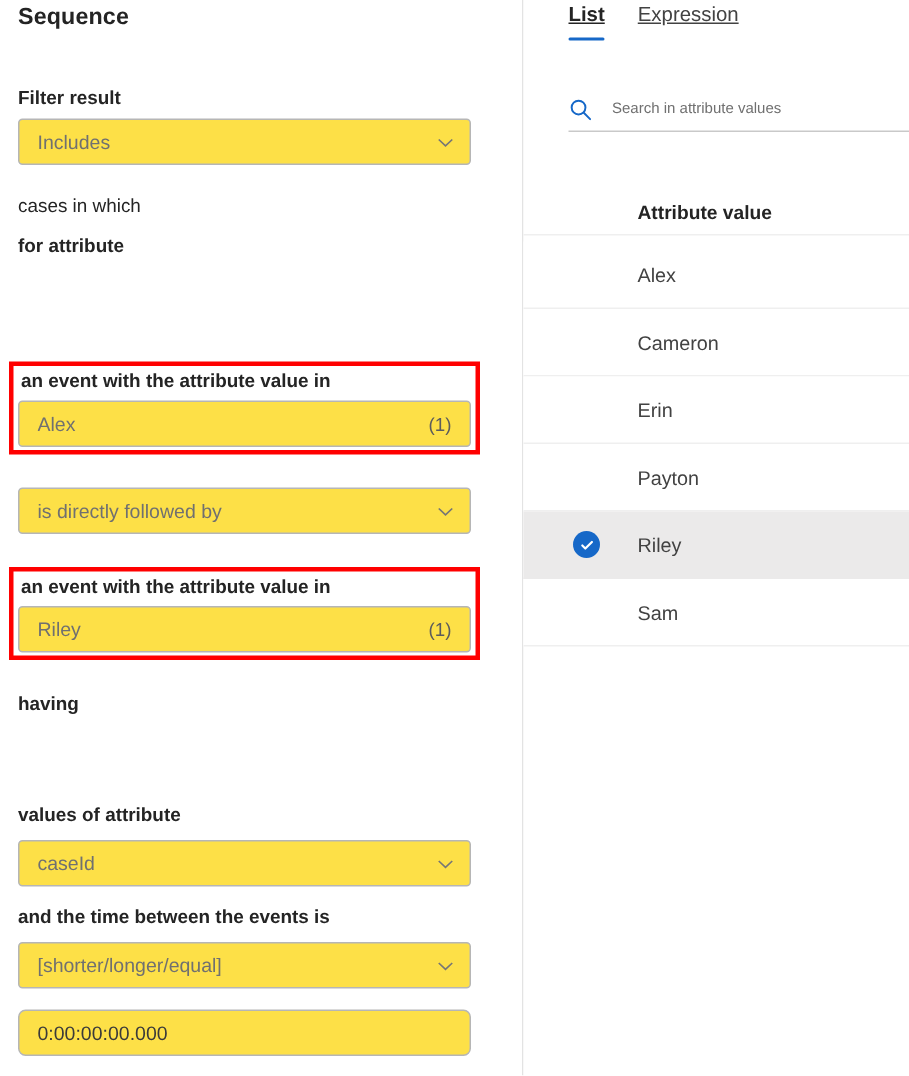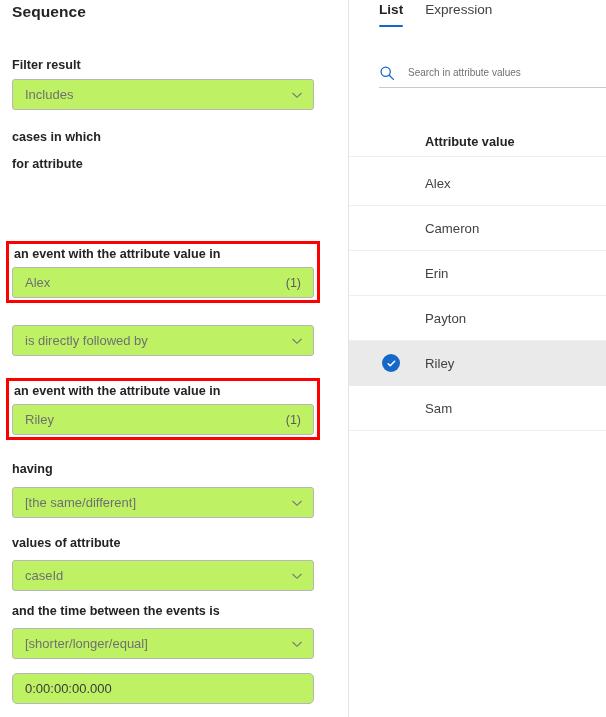--- a/index.html
+++ b/index.html
@@ -35,32 +35,32 @@
 
   .field-label {
     font-size: 12.6px;
     font-weight: 700;
     color: #242424;
     line-height: 16px;
     white-space: nowrap;
   }
   .plain-label {
     font-size: 12.6px;
-    font-weight: 700;
+    font-weight: 400;
     color: #242424;
     line-height: 16px;
   }
 
   .control {
     position: relative;
     width: 302px;
     height: 31px;
     border: 1px solid #b6b6b6;
     border-radius: 3px;
-    background: #bef264;
+    background: #fde047;
     display: flex;
     align-items: center;
     padding: 0 10px 0 12px;
   }
   .control .ctl-text {
     font-size: 13px;
     color: #707070;
     flex: 1;
     white-space: nowrap;
     overflow: hidden;
@@ -120,20 +120,21 @@
     padding-left: 30px;
   }
   .tab {
     position: relative;
     font-size: 13.6px;
     color: #424242;
     padding: 2px 0 10px 0;
     margin-right: 22px;
     cursor: pointer;
     white-space: nowrap;
+    text-decoration: underline;
   }
   .tab.active {
     font-weight: 700;
     color: #242424;
   }
   .tab.active::after {
     content: "";
     position: absolute;
     left: 0; right: 0;
     bottom: 0;
@@ -285,30 +286,20 @@
       <div class="control">
         <span class="ctl-text">Riley</span>
         <span class="ctl-count">(1)</span>
       </div>
     </div>
     <div class="hl-box" style="left:6px; top:378px; width:314px; height:62px;"></div>
 
     <div class="row" style="top:461px;">
       <div class="field-label">having</div>
     </div>
-    <div class="row" style="top:487px;">
-      <div class="control">
-        <span class="ctl-text">[the same/different]</span>
-        <span class="chevron">
-          <svg viewBox="0 0 12 12" width="12" height="12">
-              <path d="M1.5 4 L6 8.3 L10.5 4" fill="none" stroke="#767676" stroke-width="1.1"></path>
-            </svg>
-        </span>
-      </div>
-    </div>
 
     <div class="row" style="top:535px;">
       <div class="field-label">values of attribute</div>
     </div>
     <div class="row" style="top:560px;">
       <div class="control">
         <span class="ctl-text">caseId</span>
         <span class="chevron">
           <svg viewBox="0 0 12 12" width="12" height="12">
               <path d="M1.5 4 L6 8.3 L10.5 4" fill="none" stroke="#767676" stroke-width="1.1"></path>

